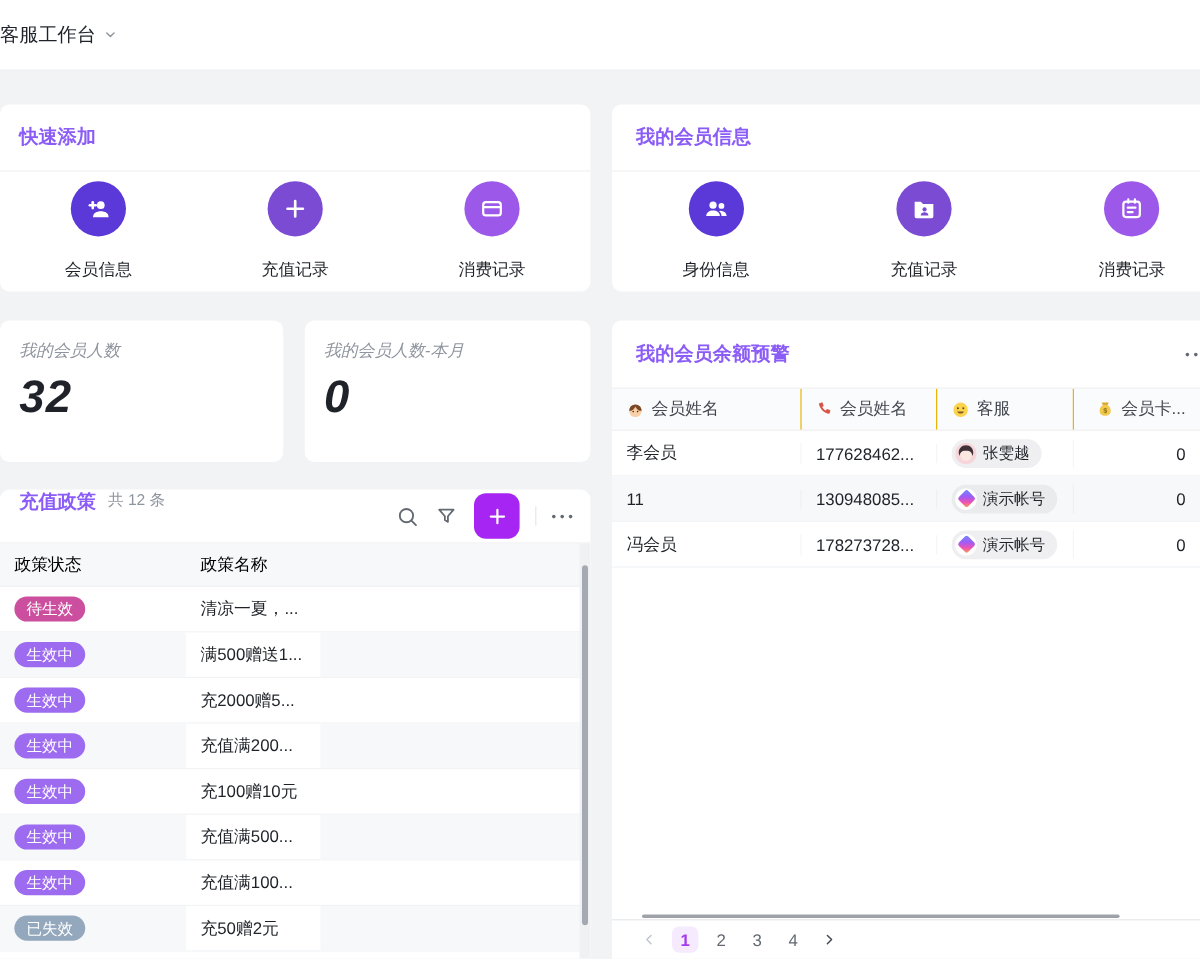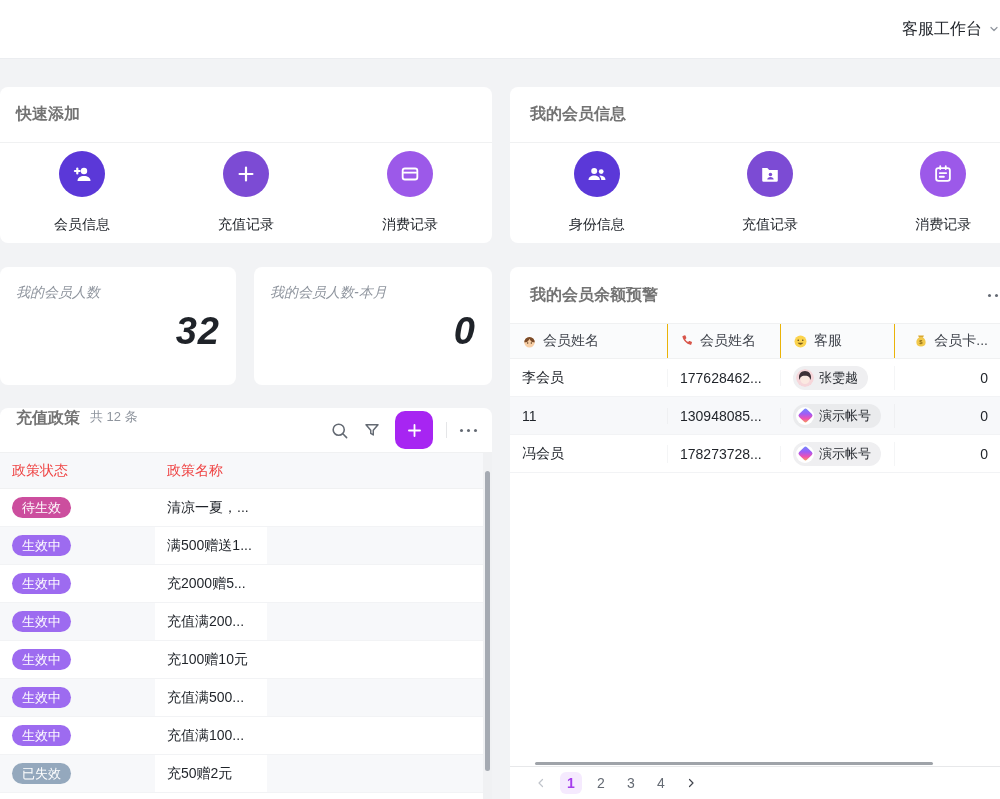--- a/index.html
+++ b/index.html
@@ -6,56 +6,56 @@
   html,body { width:1000px; height:799px; }
   body {
     position:relative; overflow:hidden;
     background:#f2f3f5;
     font-family:"Liberation Sans","DejaVu Sans",sans-serif;
     color:#1f2329;
   }
   
   .topbar { position:absolute; top:0; left:0; width:1000px; height:59px;
     background:#fff; border-bottom:1px solid #ebedf0;
-    display:flex; align-items:center; justify-content:flex-end; }
+    display:flex; align-items:center; justify-content:flex-start; }
   .app-switcher { display:flex; align-items:center; gap:6px; cursor:pointer; }
   .app-title { font-size:16px; color:#1f2329; }
   
   .card { position:absolute; background:#fff; border-radius:8px; }
   .card-head { display:flex; align-items:center; padding:0 16px; border-bottom:1px solid #f0f1f2; }
-  .card-title { font-size:16px; font-weight:600; color:#737373; }
+  .card-title { font-size:16px; font-weight:600; color:#8b5cf6; }
   
   .shortcut-card { height:156px; top:87px; }
   #quick-add { left:0; width:492px; }
   #my-member-info { left:510px; width:520px; }
   .shortcut-card .card-head { height:56px; }
   .shortcut-row { height:99px; display:flex; align-items:center; }
   .shortcut { flex:1; display:flex; flex-direction:column; align-items:center; gap:19px; cursor:pointer; }
   .circle { width:46px; height:46px; border-radius:50%; display:flex; align-items:center; justify-content:center; }
   .shortcut-label { font-size:14px; color:#1f2329; }
   
   .stat-card { top:267px; height:118px; padding:17px 16px;font-style:italic; }
   #stat-total { left:0; width:236px; }
   #stat-month { left:254px; width:238px; }
   .stat-label { font-size:14px; color:#8f959e; }
-  .stat-value { font-size:38px; font-weight:700; color:#1f2329; margin-top:8px; letter-spacing:1px;text-align:right; }
+  .stat-value { font-size:38px; font-weight:700; color:#1f2329; margin-top:8px; letter-spacing:1px; }
   
   #policy-card { top:408px; left:0; width:492px; height:391px; border-radius:8px 8px 0 0; overflow:hidden; }
   .policy-head { height:45px; display:flex; padding:0 14px 0 16px; border-bottom:1px solid #f0f1f2; }
   .policy-count { font-size:13px; color:#8f959e; margin-left:10px; }
   .policy-tools { margin-left:auto; display:flex; align-items:center; gap:13px; }
   .tool-icon { width:20px; height:20px; display:flex; align-items:center; justify-content:center; cursor:pointer; }
   .add-btn { width:38px; height:38px; border-radius:10px; border:none; display:flex; align-items:center; justify-content:center; cursor:pointer; }
   .v-sep { width:1px; height:16px; background:#e5e6e8; }
   .dots { width:18px; height:4px; position:relative; cursor:pointer; }
   .dots::before { content:""; position:absolute; top:1px; left:0; width:3px; height:3px; border-radius:50%;
     background:#646a73; box-shadow:7px 0 0 #646a73, 14px 0 0 #646a73; }
   .p-table { position:relative; }
   .p-hrow { height:36px; display:flex; align-items:center; background:#f7f8fa; border-bottom:1px solid #f0f1f2;
-    font-size:14px; color:#ef4444; }
+    font-size:14px; color:#000000; }
   .p-c1 { width:155px; padding-left:12px; flex:none; }
   .p-c2 { width:112px; padding-left:12px; flex:none; }
   .p-c3 { flex:1; align-self:stretch; }
   .p-row { height:38px; display:flex; align-items:center; border-bottom:1px solid #f2f3f5; font-size:14px; cursor:pointer; }
   .p-row .p-c1, .p-row .p-c3 { align-self:stretch; display:flex; align-items:center; }
   .p-row.striped .p-c1, .p-row.striped .p-c3 { background:#f7f8fa; }
   .badge { display:inline-block; padding:4px 10px; border-radius:999px; color:#fff; font-size:13px; line-height:1; }
   .badge.pending { background:#cc4e9e; }
   .badge.active  { background:#9d6bf0; }
   .badge.expired { background:#94a8bd; }

